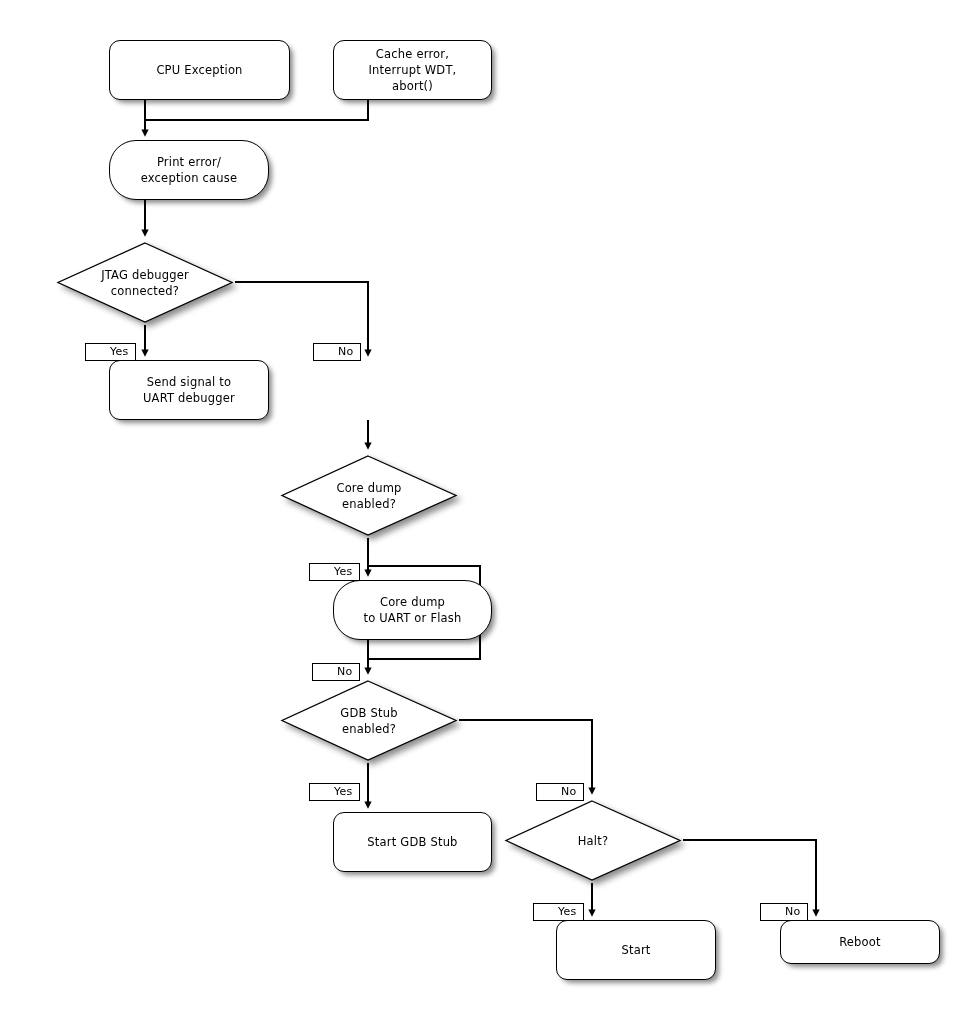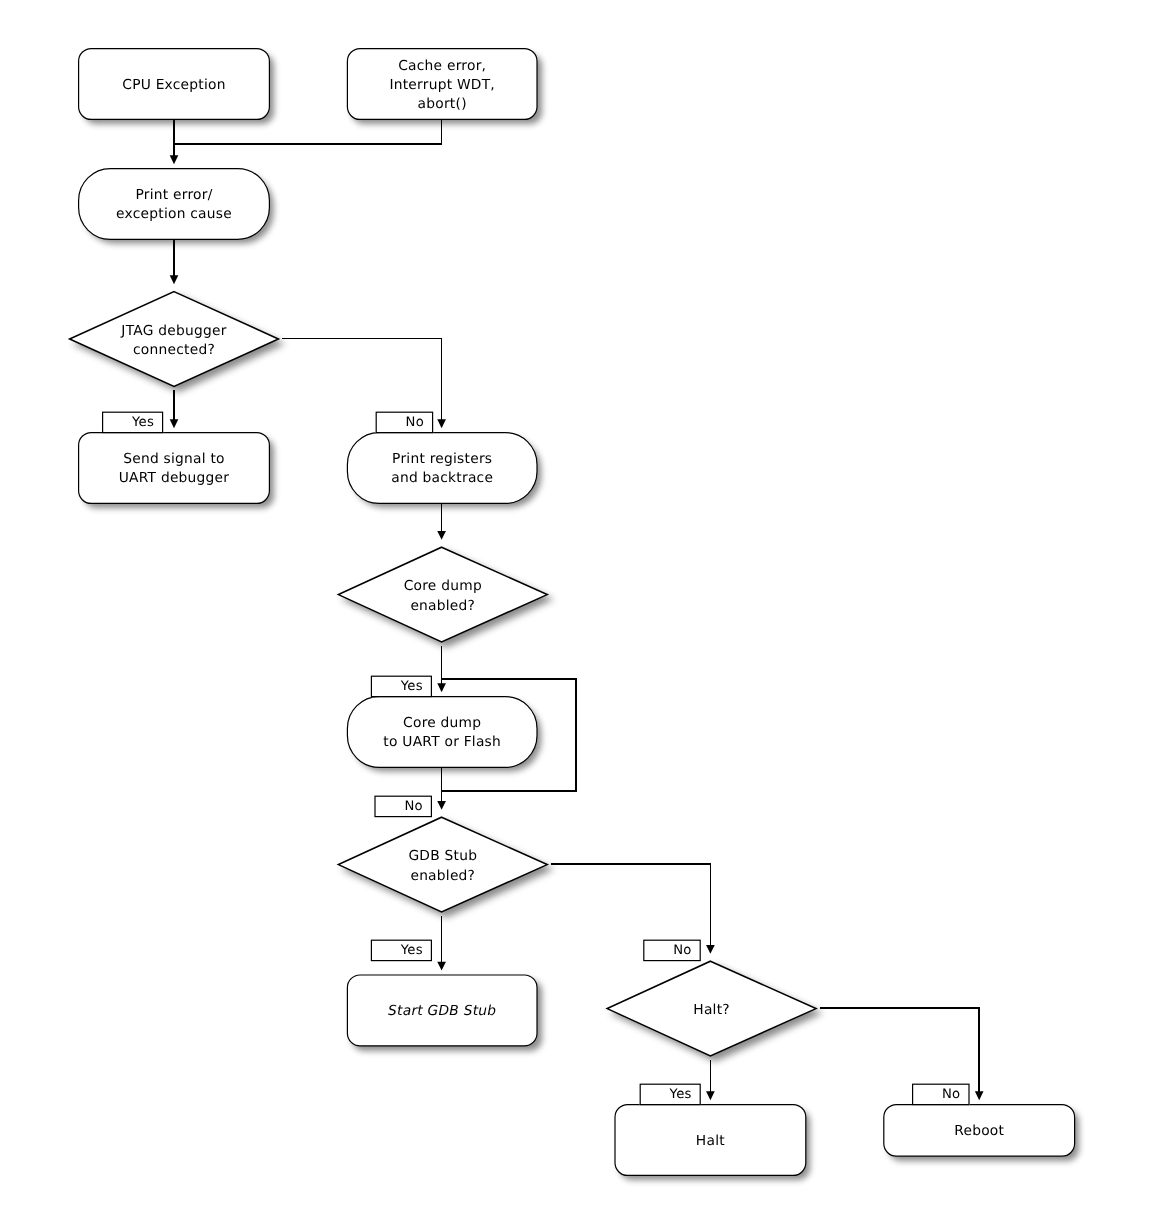--- a/index.html
+++ b/index.html
@@ -40,20 +40,21 @@
     line-height: 16px;
     letter-spacing: 0.2px;
     white-space: pre;
     z-index: 3;
     border-radius: 27px;
   }
   .node.box {
     background: #ffffff;
     border: 1px solid #000000;
     box-shadow: 4px 4px 5px -1px rgba(0,0,0,0.45);
+    margin-left: 44px;
   }
   .node.box.rounded {
     border-radius: 11px;
   }
 
   
   .diamond {
     position: absolute;
     z-index: 3;
   }
@@ -129,72 +130,70 @@
       <path d="M368,763 L368,805" marker-end="url(#arrow)"></path>
 
       <path d="M459,720 L592,720 L592,791" marker-end="url(#arrow)"></path>
 
       <path d="M592,883 L592,913" marker-end="url(#arrow)"></path>
 
       <path d="M683,840 L816,840 L816,913" marker-end="url(#arrow)"></path>
     </g>
   </svg>
 
-  <div class="node box rounded" style="left:65px; top:40px; width:160px; height:60px;">CPU Exception</div>
+  <div class="node box rounded" style="left:65px; top:40px; width:181px; height:60px;">CPU Exception</div>
 
   <div class="node box rounded" style="left:289px; top:40px; width:159px; height:60px;">Cache error,
 Interrupt WDT,
 abort()</div>
 
   <div class="node box" style="left:65px; top:140px; width:160px; height:60px;">Print error/
 exception cause</div>
 
   <div class="diamond" style="left:55px; top:240px; width:180px; height:85px;">
     <svg class="dshape" viewBox="0 0 180 85" xmlns="http://www.w3.org/2000/svg" style="filter: drop-shadow(rgba(0, 0, 0, 0.45) 4px 4px 3px);">
       <polygon points="90,3 177,42.5 90,82 3,42.5" fill="#ffffff" stroke="#000000" stroke-width="1.3" style="filter:none"></polygon>
     </svg>
     <div class="dlabel">JTAG debugger
 connected?</div>
   </div>
 
   <div class="node box rounded" style="left:65px; top:360px; width:160px; height:60px;">Send signal to
 UART debugger</div>
 
-  <div class="node box" style="left:289px; top:360px; width:159px; height:60px;">Print registers
-and backtrace</div>
 
   <div class="diamond" style="left:279px; top:453px; width:180px; height:85px;">
     <svg class="dshape" viewBox="0 0 180 85" xmlns="http://www.w3.org/2000/svg" style="filter: drop-shadow(rgba(0, 0, 0, 0.45) 4px 4px 3px);">
       <polygon points="89,3 177,42.5 89,82 3,42.5" fill="#ffffff" stroke="#000000" stroke-width="1.3"></polygon>
     </svg>
     <div class="dlabel">Core dump
 enabled?</div>
   </div>
 
   <div class="node box" style="left:289px; top:580px; width:159px; height:60px;">Core dump
 to UART or Flash</div>
 
   <div class="diamond" style="left:279px; top:678px; width:180px; height:85px;text-decoration:underline;">
     <svg class="dshape" viewBox="0 0 180 85" xmlns="http://www.w3.org/2000/svg" style="filter: drop-shadow(rgba(0, 0, 0, 0.45) 4px 4px 3px);">
       <polygon points="89,3 177,42.5 89,82 3,42.5" fill="#ffffff" stroke="#000000" stroke-width="1.3"></polygon>
     </svg>
     <div class="dlabel">GDB Stub
 enabled?</div>
   </div>
 
-  <div class="node box rounded" style="left:289px; top:812px; width:159px; height:60px;font-style:italic;">Start GDB Stub</div>
+  <div class="node box rounded" style="left:289px; top:812px; width:159px; height:60px;">Start GDB Stub</div>
 
   <div class="diamond" style="left:503px; top:798px; width:180px; height:85px;">
     <svg class="dshape" viewBox="0 0 180 85" xmlns="http://www.w3.org/2000/svg" style="filter: drop-shadow(rgba(0, 0, 0, 0.45) 4px 4px 3px);">
       <polygon points="89,3 177,42.5 89,82 3,42.5" fill="#ffffff" stroke="#000000" stroke-width="1.3"></polygon>
     </svg>
     <div class="dlabel">Halt?</div>
   </div>
 
-  <div class="node box rounded" style="left:512px; top:920px; width:160px; height:60px;">Halt</div>
+  <div class="node box rounded" style="left:512px; top:920px; width:160px; height:60px;">Start</div>
 
   <div class="node box rounded" style="left:736px; top:920px; width:160px; height:44px;">Reboot</div>
 
   <div class="elabel" style="left:85px;  top:343px;">Yes</div>
 
   <div class="elabel" style="left:313px; top:343px;">No</div>
 
   <div class="elabel" style="left:309px; top:563px;">Yes</div>
 
   <div class="elabel" style="left:312px; top:663px;">No</div>

